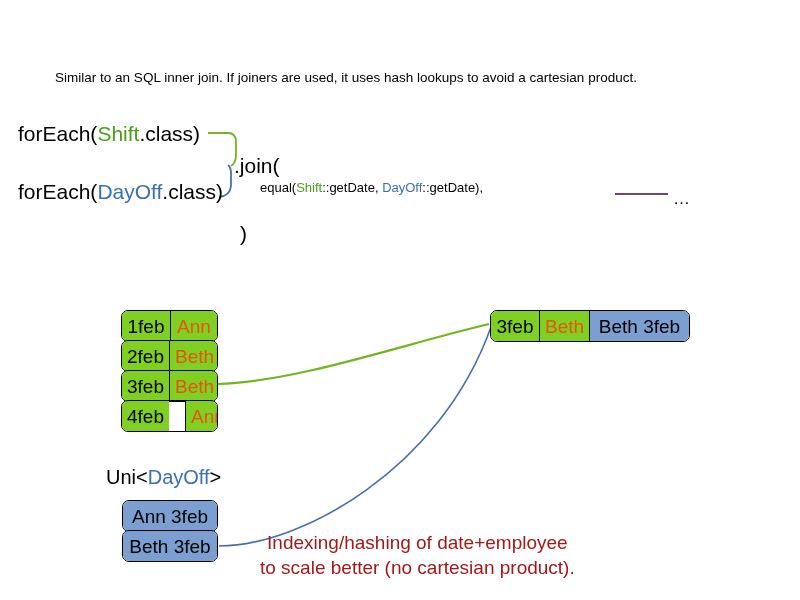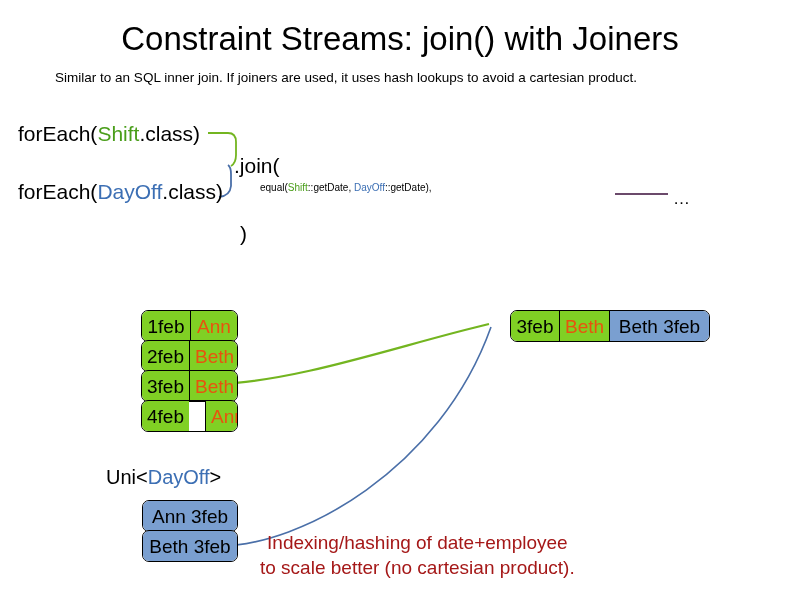--- a/index.html
+++ b/index.html
@@ -48,21 +48,21 @@
   
   .code-layer { position: absolute; inset: 0; }
   .code-line {
     position: absolute;
     white-space: nowrap;
     color: #000;
   }
   .fe1 { left: 18px; top: 121px; font-size: 21px; line-height: 25px; }
   .fe2 { left: 18px; top: 179px; font-size: 21px; line-height: 25px; }
   .joinline { left: 234px; top: 153px; font-size: 21px; line-height: 25px; }
-  .eq1 { left: 260px; top: 178px; font-size: 10px; line-height: 19px; }
+  .eq1 { left: 260px; top: 178px; font-size: 13px; line-height: 19px; }
   .eq2 { left: 260px; top: 198px; font-size: 14.5px; line-height: 19px; }
   .closeparen { left: 240px; top: 221px; font-size: 21px; line-height: 25px; }
   .ellipsis { left: 673px; top: 189px; font-size: 17px; line-height: 20px; color:#000; }
 
   .t-shift  { color: #4a9e1a; }
   .t-dayoff { color: #3c6fb4; }
 
   
   .sec-head {
     position: absolute;
@@ -77,21 +77,20 @@
 
   
   .fact {
     position: absolute;
     display: flex;
     border: 1.6px solid #000;
     border-radius: 7px;
     box-sizing: border-box;
     overflow: hidden;
     height: 32px;
-    margin-left: 20px;
   }
   .cell {
     display: flex;
     align-items: center;
     justify-content: center;
     box-sizing: border-box;
     font-size: 19px;
     line-height: 19px;
     padding: 0 5px;
     height: 100%;
@@ -140,21 +139,20 @@
     position: absolute;
     inset: 0;
     pointer-events: none;
   }
 </style>
 </head>
 <body>
 
 <div class="slide">
 
-  <div class="title">Constraint Streams: join() with Joiners</div>
   <div class="subtitle">Similar to an SQL inner join. If joiners are used, it uses hash lookups to avoid a cartesian product.</div>
 
   <svg class="connectors" width="800" height="600" viewBox="0 0 800 600">
 
     <path d="M 208 133 L 228 133 Q 236 133 236 142 L 236 155 Q 236 163 231 166" fill="none" stroke="#73b520" stroke-width="1.8"></path>
 
     <path d="M 219 197 Q 230 196 231 186 L 231 174 Q 231 167 228 165" fill="none" stroke="#4a6fa8" stroke-width="1.8"></path>
 
     <path d="M 218 384 C 300 381 400 345 489 324" fill="none" stroke="#73b520" stroke-width="2.2"></path>
 

